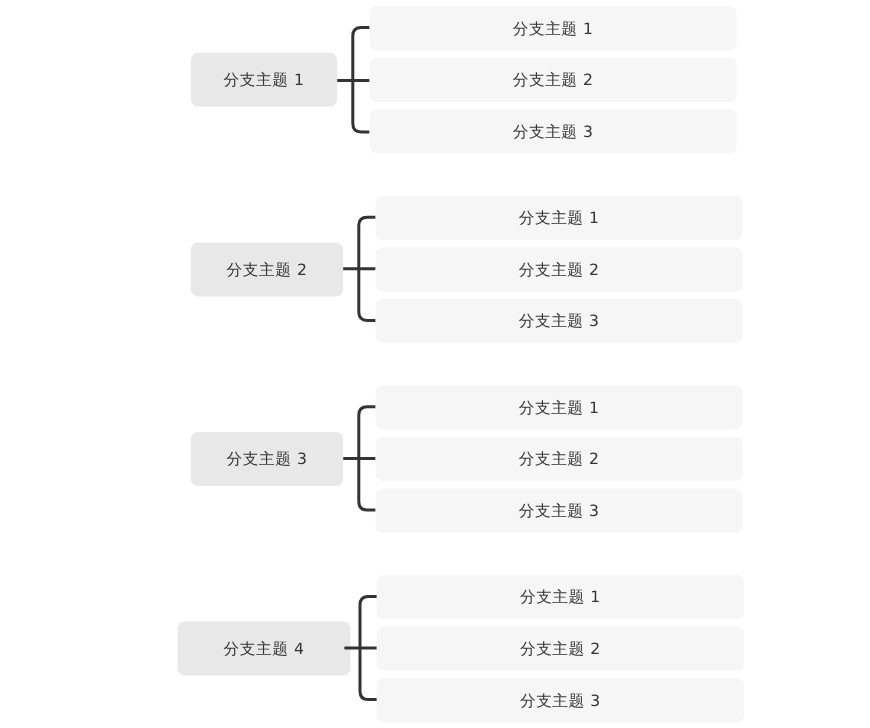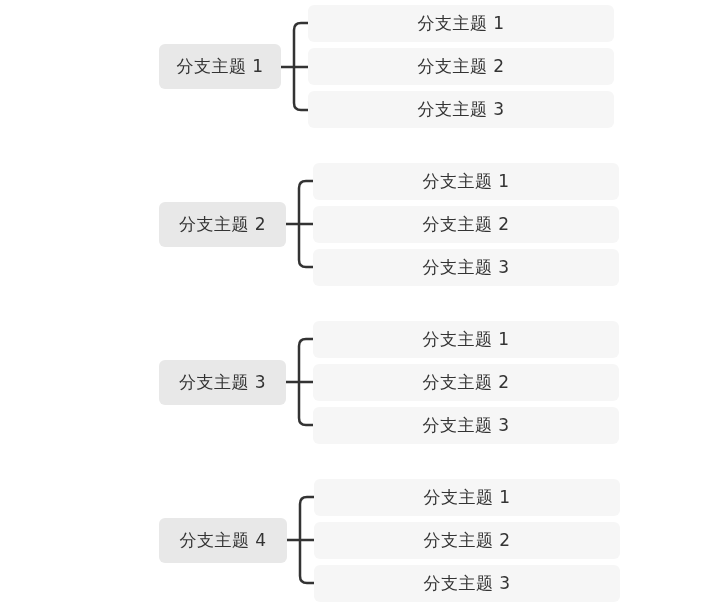--- a/index.html
+++ b/index.html
@@ -1,19 +1,19 @@
 <!DOCTYPE html>
 <html><head>
 <meta charset="utf-8">
 <style>
   html, body { margin:0; padding:0; background:#ffffff; }
   body { width:725px; height:607px; position:relative; overflow:hidden;
          font-family:"DejaVu Sans","Liberation Sans",sans-serif; color:#333333; }
   .node { position:absolute; display:flex; align-items:center; justify-content:center;
-          border-radius:6px; font-size:17px; letter-spacing:0.5px; box-sizing:border-box; white-space:nowrap; }
+          border-radius:6px; font-size:13px; letter-spacing:0.5px; box-sizing:border-box; white-space:nowrap; }
   .main { background:#e8e8e8; }
   .child { background:#f6f6f6; }
   svg.conn { position:absolute; left:0; top:0; overflow:visible; pointer-events:none; }
 </style>
 </head>
 <body>
 
 <div>
   <div class="node main" style="left:159px;top:44px;width:122px;height:45px;">
       <span>分支主题 1</span>
@@ -62,21 +62,21 @@
     </div>
   <div class="node child" style="left:313px;top:364px;width:306px;height:37px;">
       <span>分支主题 2</span>
     </div>
   <div class="node child" style="left:313px;top:407px;width:306px;height:37px;">
       <span>分支主题 3</span>
     </div>
 </div>
 
 <div>
-  <div class="node main" style="left:159px;top:518px;width:128px;height:45px;">
+  <div class="node main" style="left:148px;top:518px;width:144px;height:45px;">
       <span>分支主题 4</span>
     </div>
   <svg class="conn" width="725" height="607">
     <path d="M287 540 H314 M314 497 H307 Q300 497 300 504 V576 Q300 583 307 583 H314" fill="none" stroke="#333333" stroke-width="2.5"></path>
   </svg>
   <div class="node child" style="left:314px;top:479px;width:306px;height:37px;">
       <span>分支主题 1</span>
     </div>
   <div class="node child" style="left:314px;top:522px;width:306px;height:37px;">
       <span>分支主题 2</span>

